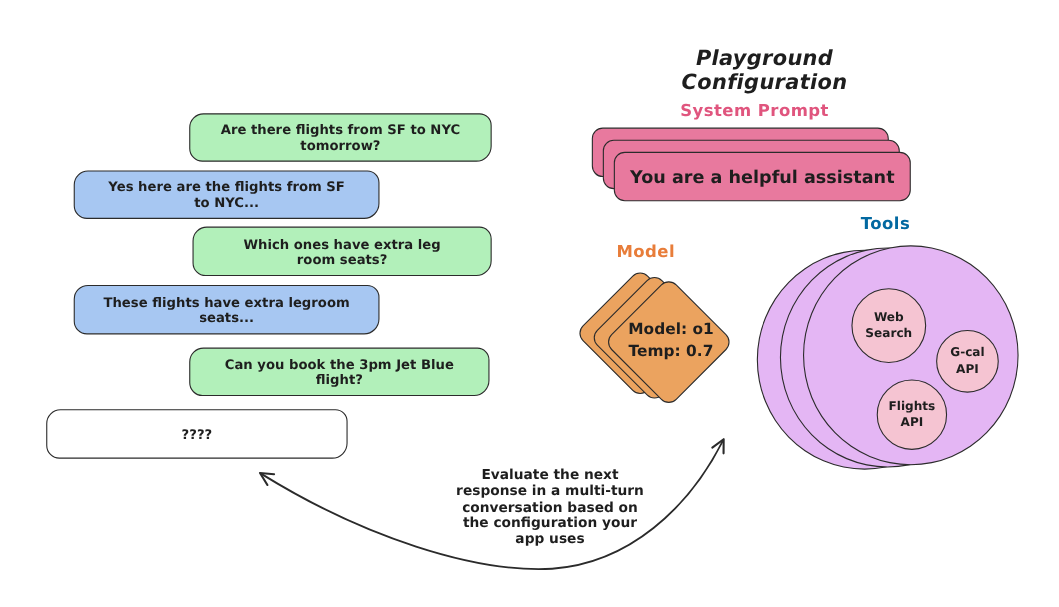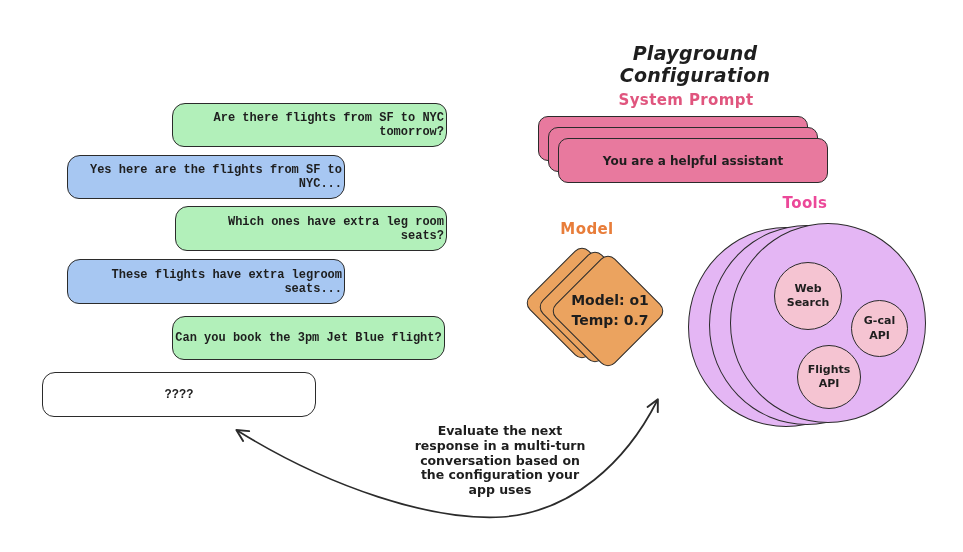--- a/index.html
+++ b/index.html
@@ -11,50 +11,49 @@
     position:absolute; font-size:19px; font-weight:bold; letter-spacing:.3px;
     text-align:center; color:#1e1e1e;
   }
   #left-title  { left:100px; top:48px; width:245px; }
   #right-title { left:570px; top:42px; width:250px;font-style:italic; }
 
   .bubble {
     position:absolute; border:1.6px solid #2b2b2b;
     border-radius:13px 11px 14px 12px;
     display:flex; align-items:center; justify-content:center;
-    font-size:12px; font-weight:600; text-align:right; padding:0 2px;
+    font-size:12px; font-weight:600; text-align:center; padding:0 26px;
     box-sizing:border-box;
-    font-family:Liberation Mono, monospace;
   }
   .bubble.green { background:#b2f0ba; }
   .bubble.blue  { background:#a7c7f2;margin-left:25px; }
   .bubble.white { background:#ffffff; }
   .b0 { left:172px; top:103px; width:275px; height:44px; }
   .b1 { left:42px;  top:155px; width:278px; height:44px; }
   .b2 { left:175px; top:206px; width:272px; height:45px; }
   .b3 { left:42px;  top:259px; width:278px; height:45px; }
   .b4 { left:172px; top:316px; width:273px; height:44px; }
   .b5 { left:42px;  top:372px; width:274px; height:45px; }
 
   .section-label {
     position:absolute; font-size:15px; font-weight:bold; letter-spacing:.4px;
     text-align:center;
   }
   #sp-label    { left:586px; top:91px;  width:200px; color:#e0557e; }
   #model-label { left:537px; top:220px; width:100px; color:#e87d3a; }
-  #tools-label { left:755px; top:194px; width:100px; color:#ec4899; }
+  #tools-label { left:755px; top:194px; width:100px; color:#0369a1; }
 
   .sp-card {
     position:absolute; width:270px; height:45px; background:#e8799e;
     border:1.6px solid #2b2b2b; border-radius:10px; box-sizing:border-box;
   }
   .sp1 { left:538px; top:116px; }
   .sp2 { left:548px; top:127px; }
   .sp3 { left:558px; top:138px; display:flex; align-items:center; justify-content:center;
-         font-size:12px; font-weight:600; }
+         font-size:16px; font-weight:600; }
 
   .model-card {
     position:absolute; width:84px; height:84px; background:#eba35f;
     border:1.6px solid #2b2b2b; border-radius:10px; transform:rotate(45deg);
     box-sizing:border-box;
   }
   .mc1 { left:540px; top:261px; }
   .mc2 { left:553px; top:265px; }
   .mc3 { left:566px; top:269px; }
   .model-card-text {

